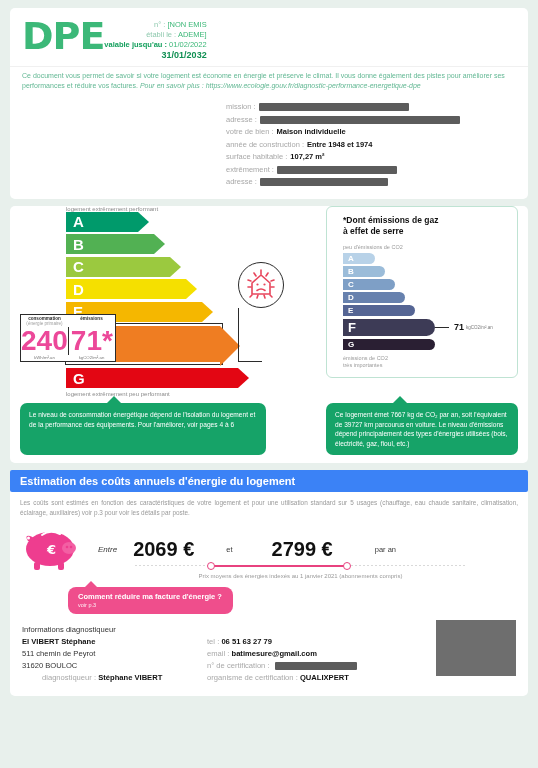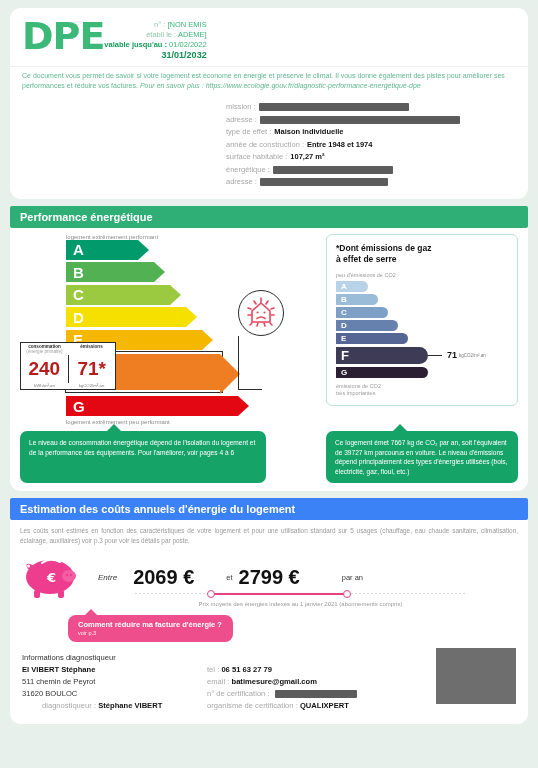--- a/index.html
+++ b/index.html
@@ -4,21 +4,21 @@
 <style>
   * { box-sizing: border-box; margin: 0; padding: 0; }
   body {
     width: 538px; height: 768px;
     background: #e8f0ec;
     font-family: "Liberation Sans", sans-serif;
     overflow: hidden;
   }
   .page { position: relative; width: 538px; height: 768px; padding: 8px 10px; }
 
-  .card { background: #ffffff; border-radius: 11px; margin-bottom: 7px; }
+  .card { background: #ffffff; border-radius: 5px; margin-bottom: 7px; }
 
   
   .hdr { display: flex; align-items: flex-start; padding: 10px 12px 6px 12px; }
   .dpe-logo {
     font-size: 38px; font-weight: bold; color: #3cb878; letter-spacing: -1px;
     line-height: 36px; font-family: "DejaVu Sans", sans-serif;
   }
   .hdr-title { margin-left: 14px; flex: 1; padding-top: 1px; }
   .hdr-title .l1 { font-size: 15px; font-weight: bold; color: #1a1a1a; line-height: 17px; }
   .hdr-title .l2 { font-size: 15px; font-weight: bold; color: #1a1a1a; line-height: 17px; }
@@ -78,39 +78,39 @@
     position: absolute; left: 0; top: 108px; width: 96px;
     border: 1.5px solid #2b2b2b; background: #fff; z-index: 4;
   }
   .valbox-hdr { display: flex; font-size: 4.6px; text-align: center; padding-top: 1px; }
   .valbox-hdr div { flex: 1; line-height: 5.5px; }
   .vh-b { font-weight: bold; color: #2b2b2b; }
   .vh-g { color: #a0a0a0; }
   .valbox-nums { display: flex; height: 28px; }
   .valbox-nums > div {
     flex: 1; display: flex; align-items: center; justify-content: center;
-    font-size: 19px; font-weight: bold; color: #b91c1c;
+    font-size: 28px; font-weight: bold; color: #ec4899;
   }
   .valbox-nums > div:first-child { border-right: 1.5px solid #2b2b2b; }
   .valbox-units { display: flex; font-size: 4.3px; color: #7a7a7a; text-align: center; padding-bottom: 1px; }
   .valbox-units div { flex: 1; }
 
   
   .bubble {
     position: absolute; left: 218px; top: 56px; width: 46px; height: 46px;
     border-radius: 50%; border: 1.4px solid #2b2b2b; background: #fff; z-index: 5;
   }
   .bubble-stem {
     position: absolute; left: 218px; top: 102px; width: 24px; height: 54px;
     border-left: 1.4px solid #2b2b2b; border-bottom: 1.4px solid #2b2b2b; z-index: 3;
   }
 
   
   .co2panel {
-    border: 1px solid #bfe3d3; border-radius: 6px; padding: 8px 9px; background: #fff;
+    border: 1px solid #bfe3d3; border-radius: 6px; padding: 8px 16px; background: #fff;
   }
   .co2-title { font-size: 8.5px; font-weight: bold; color: #111; line-height: 11px; margin-bottom: 7px; }
   .co2-note { font-size: 5.5px; color: #9a9a9a; margin-bottom: 3px; }
   .co2-row { display: flex; align-items: center; margin-bottom: 2px; height: 11px; position: relative; }
   .co2-bar {
     height: 11px; border-radius: 0 6px 6px 0; color: #fff;
     font-size: 8px; font-weight: bold; padding-left: 5px; display: flex; align-items: center;
   }
   .co2-row.sel .co2-bar { height: 17px; font-size: 13px; border-radius: 0 9px 9px 0; }
   .co2-row.sel { height: 17px; margin: 3px 0; }
@@ -207,45 +207,44 @@
       <div class="propinfo-right">
           <div class="pi-row">
             <span class="pi-label">mission :</span>
             <span class="redacted" style="width: 150px; display: inline-block;"></span>
           </div>
           <div class="pi-row">
             <span class="pi-label">adresse :</span>
             <span class="redacted" style="width: 200px; display: inline-block;"></span>
           </div>
           <div class="pi-row">
-            <span class="pi-label">type de effet :</span>
+            <span class="pi-label">votre de bien :</span>
             <span class="pi-value">Maison individuelle</span>
           </div>
           <div class="pi-row">
             <span class="pi-label">année de construction :</span>
             <span class="pi-value">Entre 1948 et 1974</span>
           </div>
           <div class="pi-row">
             <span class="pi-label">surface habitable :</span>
             <span class="pi-value">107,27 m²</span>
           </div>
           <div class="pi-row">
-            <span class="pi-label">énergétique :</span>
+            <span class="pi-label">extrêmement :</span>
             <span class="redacted" style="width: 120px; display: inline-block;"></span>
           </div>
           <div class="pi-row">
             <span class="pi-label">adresse :</span>
             <span class="redacted" style="width: 128px; display: inline-block;"></span>
           </div>
         </div>
     </div>
   </div>
 
   <div class="card">
-    <div class="banner green">Performance énergétique</div>
     <div class="perf-body">
 
       <div class="perf-left">
         <div class="scale-note">logement extrêmement performant</div>
         <div class="scale" id="energy-scale">
             <div class="bar" style="background: rgb(0, 154, 107); width: 72px;">A<div class="tip" style="border-left: 11px solid rgb(0, 154, 107);"></div></div>
             <div class="bar" style="background: rgb(82, 177, 83); width: 88px;">B<div class="tip" style="border-left: 11px solid rgb(82, 177, 83);"></div></div>
             <div class="bar" style="background: rgb(155, 201, 63); width: 104px;">C<div class="tip" style="border-left: 11px solid rgb(155, 201, 63);"></div></div>
             <div class="bar" style="background: rgb(245, 224, 0); width: 120px;">D<div class="tip" style="border-left: 11px solid rgb(245, 224, 0);"></div></div>
             <div class="bar" style="background: rgb(245, 183, 0); width: 136px;">E<div class="tip" style="border-left: 11px solid rgb(245, 183, 0);"></div></div>
@@ -363,21 +362,21 @@
           <circle cx="51" cy="20" r="1.3" fill="#ee3d8f"></circle>
           <path d="M22 8 Q30 2 40 7" stroke="#fff" stroke-width="2" fill="none" stroke-linecap="round"></path>
           <rect x="14" y="35" width="6" height="8" rx="2" fill="#ee3d8f"></rect>
           <rect x="38" y="35" width="6" height="8" rx="2" fill="#ee3d8f"></rect>
           <text x="27" y="27" font-size="13" font-weight="bold" fill="#fff" font-family="DejaVu Sans, sans-serif">€</text>
         </svg>
       </div>
       <div class="cost-entre">Entre</div>
       <div class="cost-amt">2069 €</div>
       <div class="cost-et">et</div>
-      <div class="cost-amt" style="margin-left:6px">2799 €</div>
+      <div class="cost-amt" style="margin-left:39px">2799 €</div>
       <div class="cost-par">par an</div>
 
       <div class="slider">
         <div class="slider-track"></div>
         <div class="slider-fill"></div>
         <div class="knob" style="left:72px"></div>
         <div class="knob" style="left:208px"></div>
         <div class="slider-cap">Prix moyens des énergies indexés au 1 janvier 2021 (abonnements compris)</div>
       </div>
     </div>

